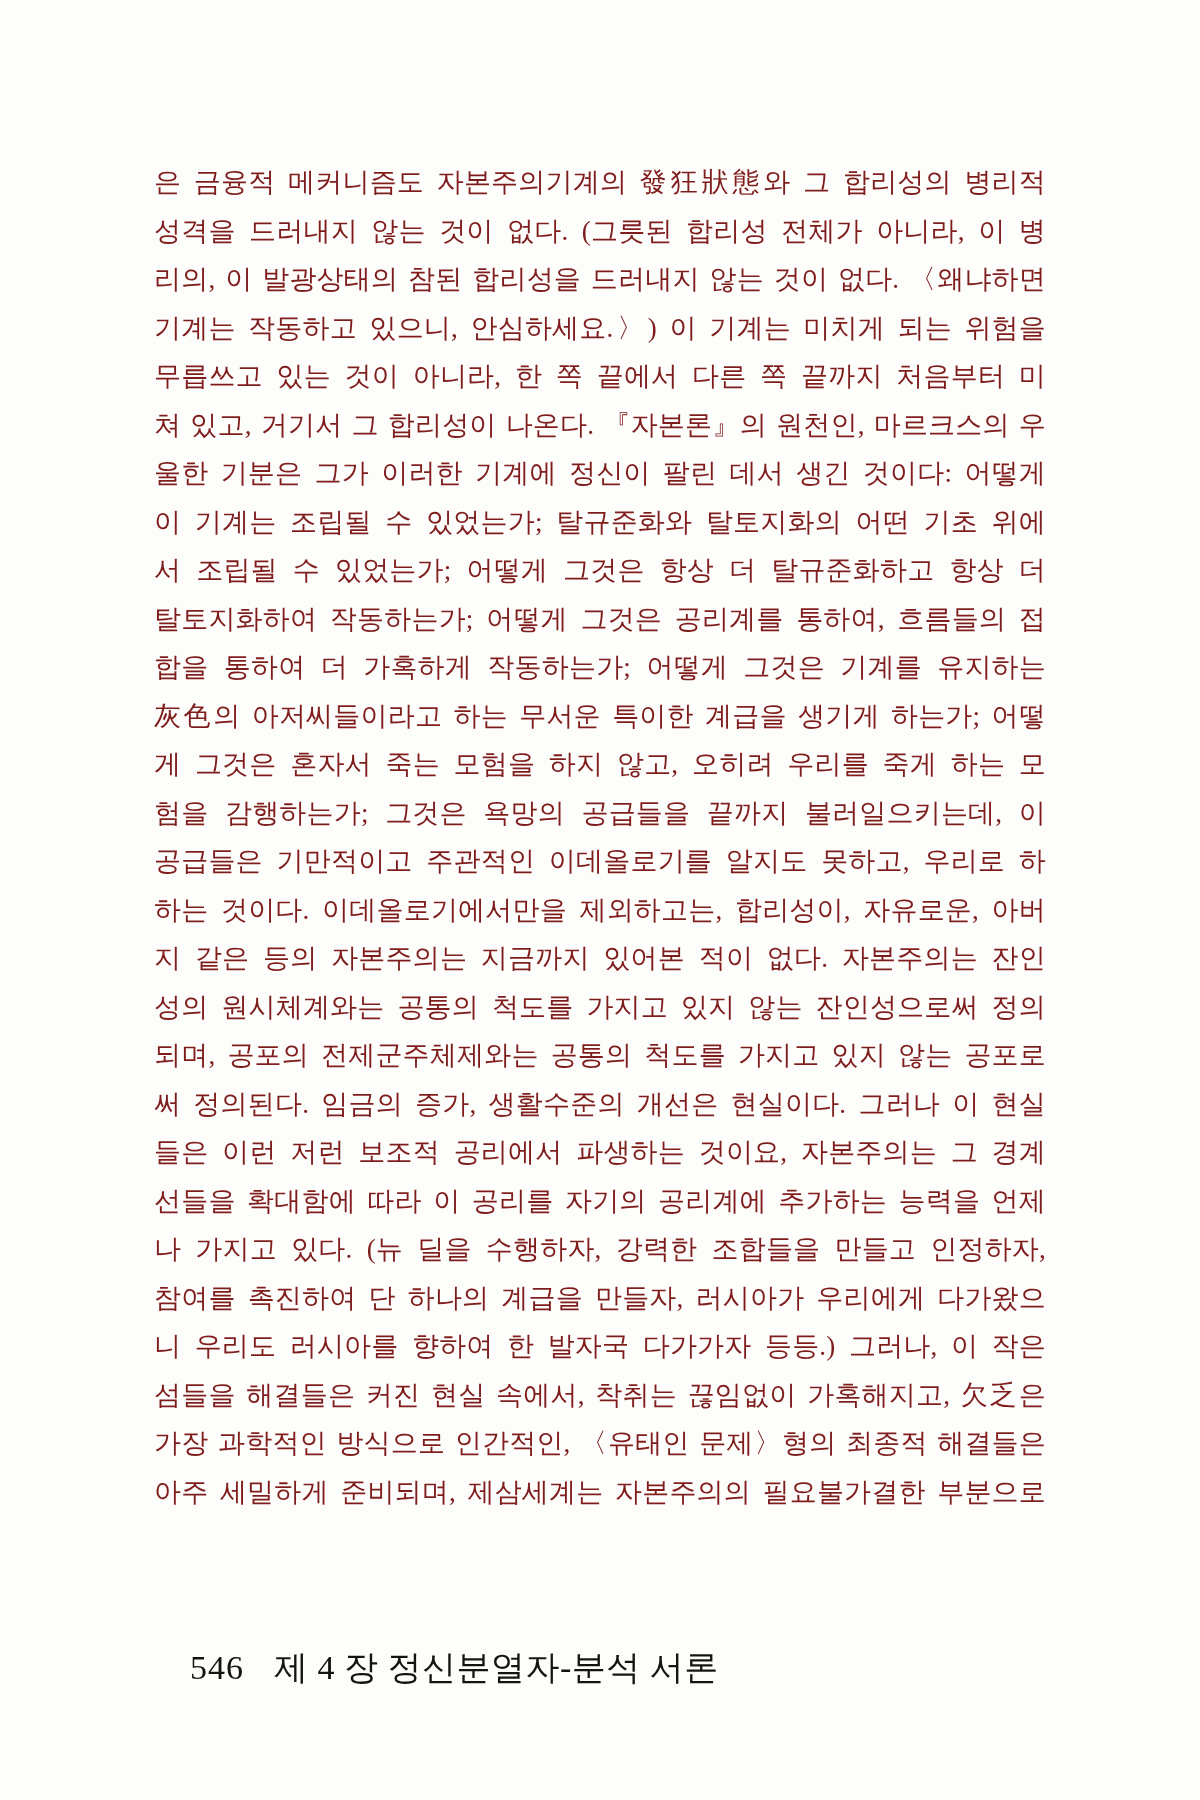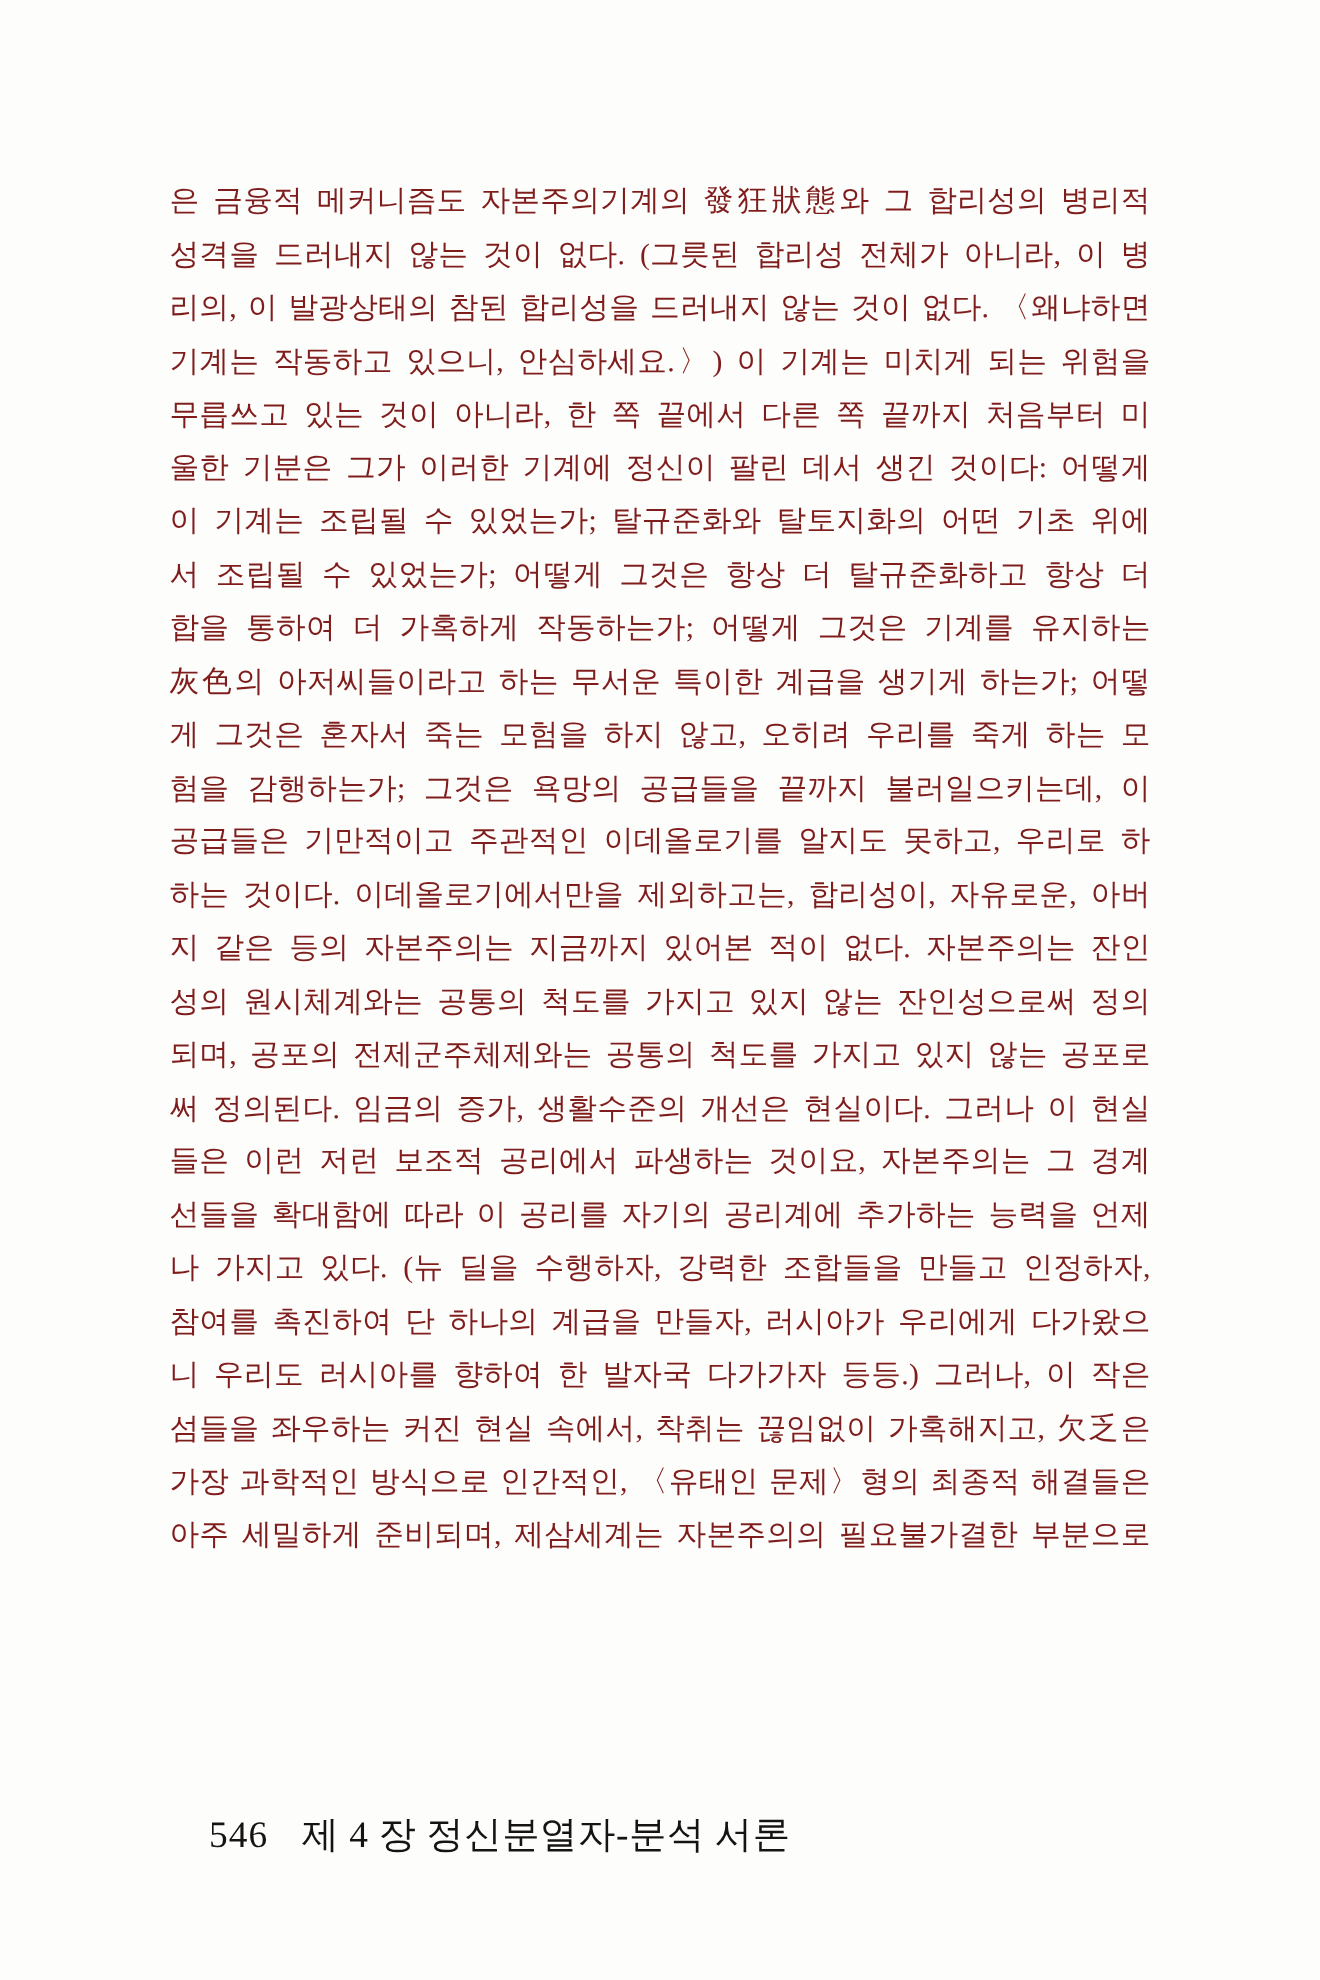--- a/index.html
+++ b/index.html
@@ -55,39 +55,41 @@
 </head>
 <body>
 
 <div class="page">
   <div class="text-block">
       <div class="line">은 금융적 메커니즘도 자본주의기계의 發狂狀態와 그 합리성의 병리적</div>
       <div class="line">성격을 드러내지 않는 것이 없다. (그릇된 합리성 전체가 아니라, 이 병</div>
       <div class="line">리의, 이 발광상태의 참된 합리성을 드러내지 않는 것이 없다. 〈왜냐하면</div>
       <div class="line">기계는 작동하고 있으니, 안심하세요.〉) 이 기계는 미치게 되는 위험을</div>
       <div class="line">무릅쓰고 있는 것이 아니라, 한 쪽 끝에서 다른 쪽 끝까지 처음부터 미</div>
+      <div class="line">쳐 있고, 거기서 그 합리성이 나온다. 『자본론』의 원천인, 마르크스의 우</div>
       <div class="line">울한 기분은 그가 이러한 기계에 정신이 팔린 데서 생긴 것이다: 어떻게</div>
       <div class="line">이 기계는 조립될 수 있었는가; 탈규준화와 탈토지화의 어떤 기초 위에</div>
       <div class="line">서 조립될 수 있었는가; 어떻게 그것은 항상 더 탈규준화하고 항상 더</div>
+      <div class="line">탈토지화하여 작동하는가; 어떻게 그것은 공리계를 통하여, 흐름들의 접</div>
       <div class="line">합을 통하여 더 가혹하게 작동하는가; 어떻게 그것은 기계를 유지하는</div>
       <div class="line">灰色의 아저씨들이라고 하는 무서운 특이한 계급을 생기게 하는가; 어떻</div>
       <div class="line">게 그것은 혼자서 죽는 모험을 하지 않고, 오히려 우리를 죽게 하는 모</div>
       <div class="line">험을 감행하는가; 그것은 욕망의 공급들을 끝까지 불러일으키는데, 이</div>
       <div class="line">공급들은 기만적이고 주관적인 이데올로기를 알지도 못하고, 우리로 하</div>
       <div class="line">하는 것이다. 이데올로기에서만을 제외하고는, 합리성이, 자유로운, 아버</div>
       <div class="line">지 같은 등의 자본주의는 지금까지 있어본 적이 없다. 자본주의는 잔인</div>
       <div class="line">성의 원시체계와는 공통의 척도를 가지고 있지 않는 잔인성으로써 정의</div>
       <div class="line">되며, 공포의 전제군주체제와는 공통의 척도를 가지고 있지 않는 공포로</div>
       <div class="line">써 정의된다. 임금의 증가, 생활수준의 개선은 현실이다. 그러나 이 현실</div>
       <div class="line">들은 이런 저런 보조적 공리에서 파생하는 것이요, 자본주의는 그 경계</div>
       <div class="line">선들을 확대함에 따라 이 공리를 자기의 공리계에 추가하는 능력을 언제</div>
       <div class="line">나 가지고 있다. (뉴 딜을 수행하자, 강력한 조합들을 만들고 인정하자,</div>
       <div class="line">참여를 촉진하여 단 하나의 계급을 만들자, 러시아가 우리에게 다가왔으</div>
       <div class="line">니 우리도 러시아를 향하여 한 발자국 다가가자 등등.) 그러나, 이 작은</div>
-      <div class="line">섬들을 좌우하는 커진 현실 속에서, 착취는 끊임없이 가혹해지고, 欠乏은</div>
+      <div class="line">섬들을 해결들은 커진 현실 속에서, 착취는 끊임없이 가혹해지고, 欠乏은</div>
       <div class="line">가장 과학적인 방식으로 인간적인, 〈유태인 문제〉형의 최종적 해결들은</div>
       <div class="line">아주 세밀하게 준비되며, 제삼세계는 자본주의의 필요불가결한 부분으로</div>
     </div>
 
   <div class="footer">
     <span class="pagenum">546</span>
     <span class="chapter">제 4 장 정신분열자-분석 서론</span>
   </div>
 </div>
 

